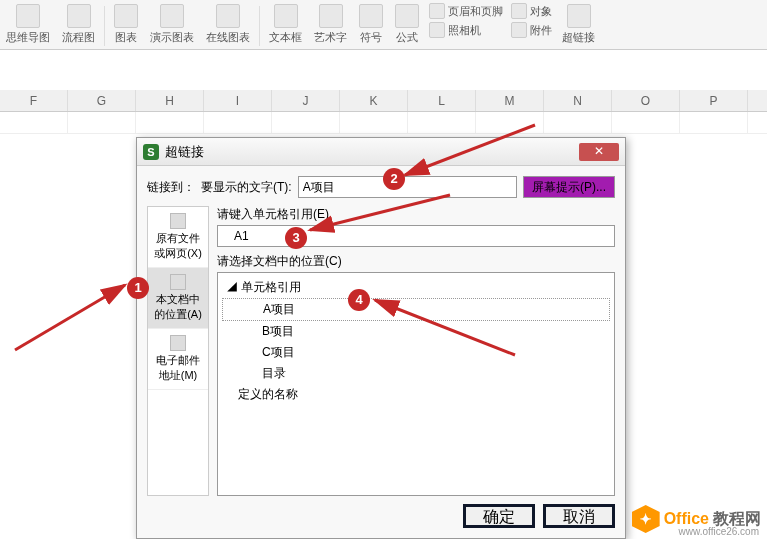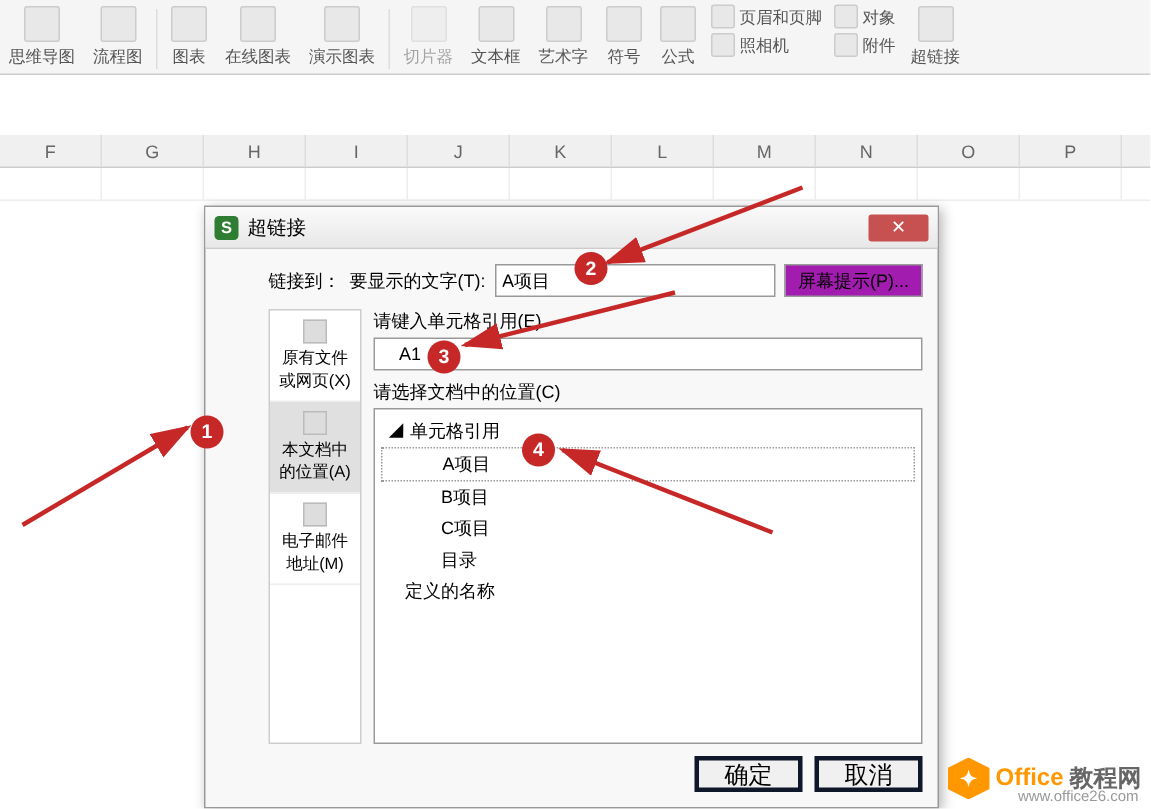--- a/index.html
+++ b/index.html
@@ -18,21 +18,21 @@
     .col-header { width: 68px; text-align: center; font-size: 12px; color: #666; line-height: 22px; border-right: 1px solid #ddd; }
     .cells { position: relative; }
     .cell-row { display: flex; height: 22px; border-bottom: 1px solid #eee; }
     .cell { width: 68px; border-right: 1px solid #eee; }
     
     .dialog { position: absolute; left: 136px; top: 137px; width: 490px; height: 402px; background: #f8f8f8; border: 1px solid #999; box-shadow: 2px 2px 8px rgba(0,0,0,0.3); }
     .dlg-title { height: 28px; background: linear-gradient(#fafafa,#e8e8e8); border-bottom: 1px solid #ccc; display: flex; align-items: center; padding: 0 6px; font-size: 13px; }
     .dlg-title-icon { width: 16px; height: 16px; background: #2e7d32; border-radius: 3px; margin-right: 6px; display:flex;align-items:center;justify-content:center;color:#fff;font-size:11px;font-weight:bold; }
     .dlg-close { margin-left: auto; width: 40px; height: 18px; background: #c75050; color: #fff; text-align: center; line-height: 16px; font-size: 12px; border-radius: 2px; cursor: pointer; }
     
-    .dlg-body { padding: 10px; display: flex; flex-direction: column; height: calc(100% - 28px); margin-left: 32px; }
+    .dlg-body { padding: 10px; display: flex; flex-direction: column; height: calc(100% - 28px); }
     .row-top { display: flex; align-items: center; gap: 6px; font-size: 12px; margin-bottom: 8px; }
     .row-top label { white-space: nowrap; }
     .text-input { flex: 1; height: 22px; border: 1px solid #999; padding: 0 4px; font-size: 12px; background:#fff; }
     .tip-btn { height: 22px; padding: 0 8px; font-size: 12px; background: #a21caf; border: 1px solid #999; cursor: pointer; }
     
     .main-area { flex: 1; display: flex; gap: 8px; }
     .side-tabs { width: 62px; border: 1px solid #ccc; background: #fff; }
     .side-tab { padding: 6px 4px; text-align: center; font-size: 11px; cursor: pointer; border-bottom: 1px solid #eee; }
     .side-tab.active { background: #e0e0e0; }
     .side-tab .tab-icon { width: 16px; height: 16px; margin: 0 auto 2px; background: #ddd; border:1px solid #bbb; }
@@ -69,31 +69,27 @@
       <div class="icon"></div>
       <span>流程图</span>
     </div>
   <div class="ribbon-sep"></div>
   <div class="ribbon-btn">
       <div class="icon"></div>
       <span>图表</span>
     </div>
   <div class="ribbon-btn">
       <div class="icon"></div>
+      <span>演示图表</span>
+    </div>
+  <div class="ribbon-btn">
+      <div class="icon"></div>
       <span>在线图表</span>
     </div>
-  <div class="ribbon-btn">
-      <div class="icon"></div>
-      <span>演示图表</span>
-    </div>
   <div class="ribbon-sep"></div>
-  <div class="ribbon-btn" style="opacity:0.5">
-      <div class="icon"></div>
-      <span>切片器</span>
-    </div>
   <div class="ribbon-btn">
       <div class="icon"></div>
       <span>文本框</span>
     </div>
   <div class="ribbon-btn">
       <div class="icon"></div>
       <span>艺术字</span>
     </div>
   <div class="ribbon-btn">
       <div class="icon"></div>

